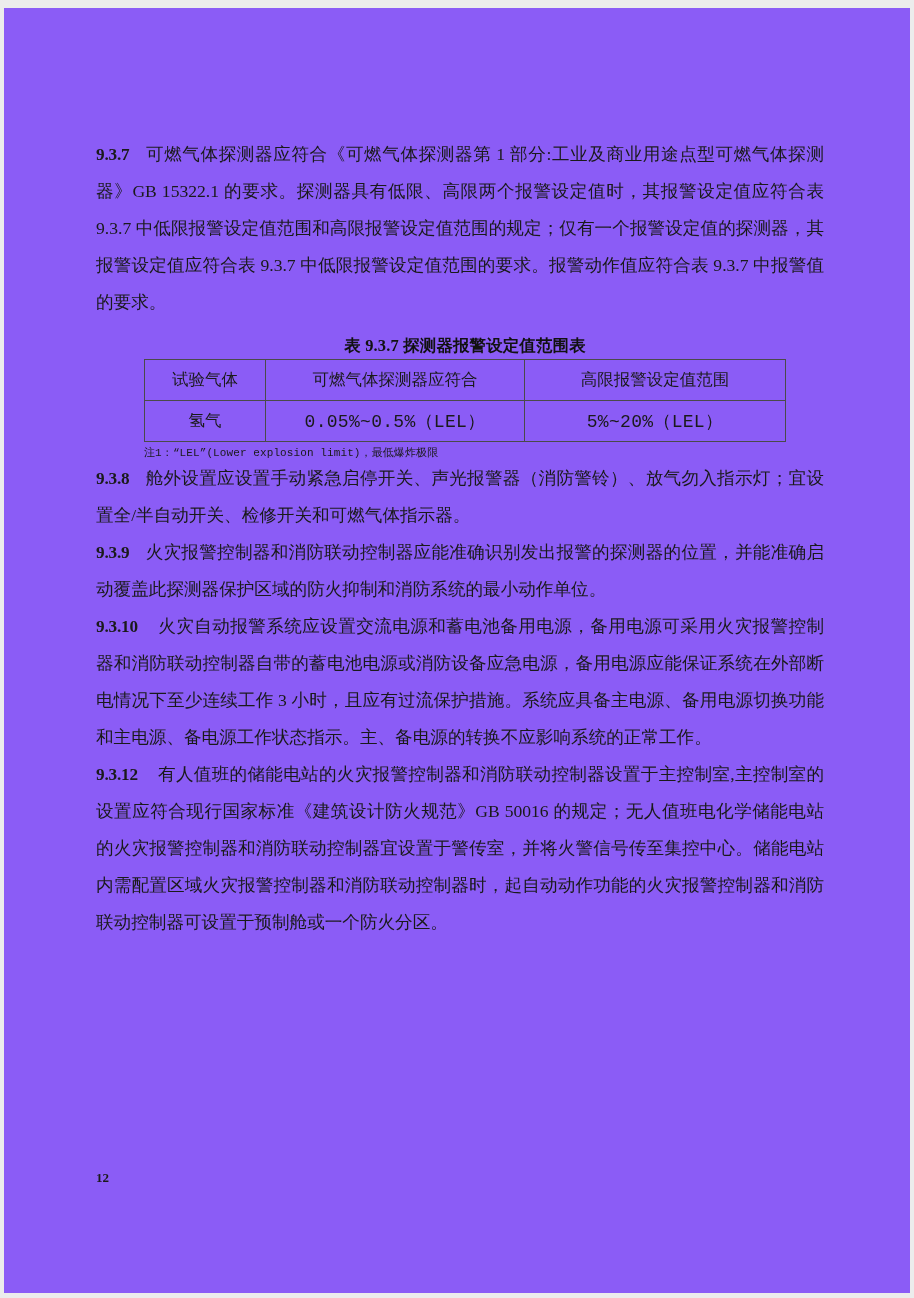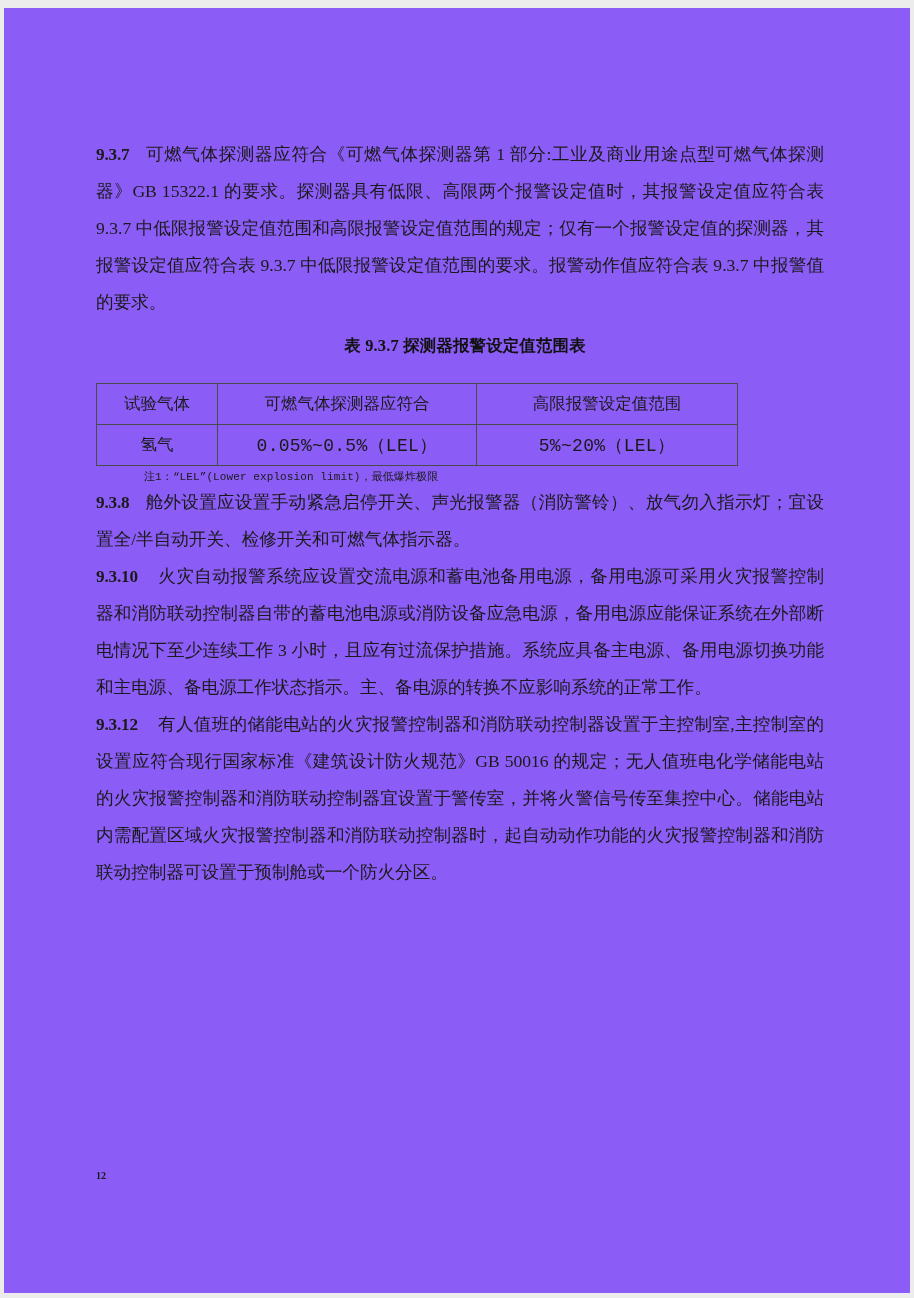--- a/index.html
+++ b/index.html
@@ -51,24 +51,25 @@
   .table-wrap {
     margin-top: 14px;
   }
   .table-title {
     text-align: center;
     font-weight: bold;
     font-size: 16.4px;
     color: #111;
     letter-spacing: 0.2px;
     margin-left: 10px;
-    margin-bottom: 26px;
+    margin-bottom: 2px;
   }
   table.gastable {
     border-collapse: collapse;
+    margin-left: 48px;
     width: 632px;
     table-layout: fixed;
   }
   table.gastable td {
     border: 1px solid #4a4a4a;
     text-align: center;
     vertical-align: middle;
     height: 38px;
     font-size: 16.5px;
     color: #1a1a1a;
@@ -89,21 +90,21 @@
     margin-top: 3px;
     letter-spacing: 0.1px;
     white-space: nowrap;
   }
 
   
   .page-number {
     position: absolute;
     left: 92px;
     top: 1162px;
-    font-size: 10px;
+    font-size: 13px;
     font-family: "Liberation Serif", "DejaVu Serif", serif;
     color: #1a1a1a;
     font-weight: bold;
   }
 </style>
 </head>
 <body>
 
 <div class="page">
 
@@ -129,20 +130,23 @@
           </tr>
         </tbody>
       </table>
       <div class="table-note">注1：“LEL”(Lower explosion limit)，最低爆炸极限</div>
     </div>
 
     <p class="para">
       <span class="num">9.3.8</span><span class="sp-after-num"></span><span>舱外设置应设置手动紧急启停开关、声光报警器（消防警铃）、放气勿入指示灯；宜设置全/半自动开关、检修开关和可燃气体指示器。</span>
     </p>
 
+    <p class="para">
+      <span class="num">9.3.9</span><span class="sp-after-num"></span><span>火灾报警控制器和消防联动控制器应能准确识别发出报警的探测器的位置，并能准确启动覆盖此探测器保护区域的防火抑制和消防系统的最小动作单位。</span>
+    </p>
 
     <p class="para">
       <span class="num">9.3.10</span><span class="sp-after-num-wide"></span><span>火灾自动报警系统应设置交流电源和蓄电池备用电源，备用电源可采用火灾报警控制器和消防联动控制器自带的蓄电池电源或消防设备应急电源，备用电源应能保证系统在外部断电情况下至少连续工作 3 小时，且应有过流保护措施。系统应具备主电源、备用电源切换功能和主电源、备电源工作状态指示。主、备电源的转换不应影响系统的正常工作。</span>
     </p>
 
 
     <p class="para">
       <span class="num">9.3.12</span><span class="sp-after-num-wide"></span><span>有人值班的储能电站的火灾报警控制器和消防联动控制器设置于主控制室,主控制室的设置应符合现行国家标准《建筑设计防火规范》GB 50016 的规定；无人值班电化学储能电站的火灾报警控制器和消防联动控制器宜设置于警传室，并将火警信号传至集控中心。储能电站内需配置区域火灾报警控制器和消防联动控制器时，起自动动作功能的火灾报警控制器和消防联动控制器可设置于预制舱或一个防火分区。</span>
     </p>
 

